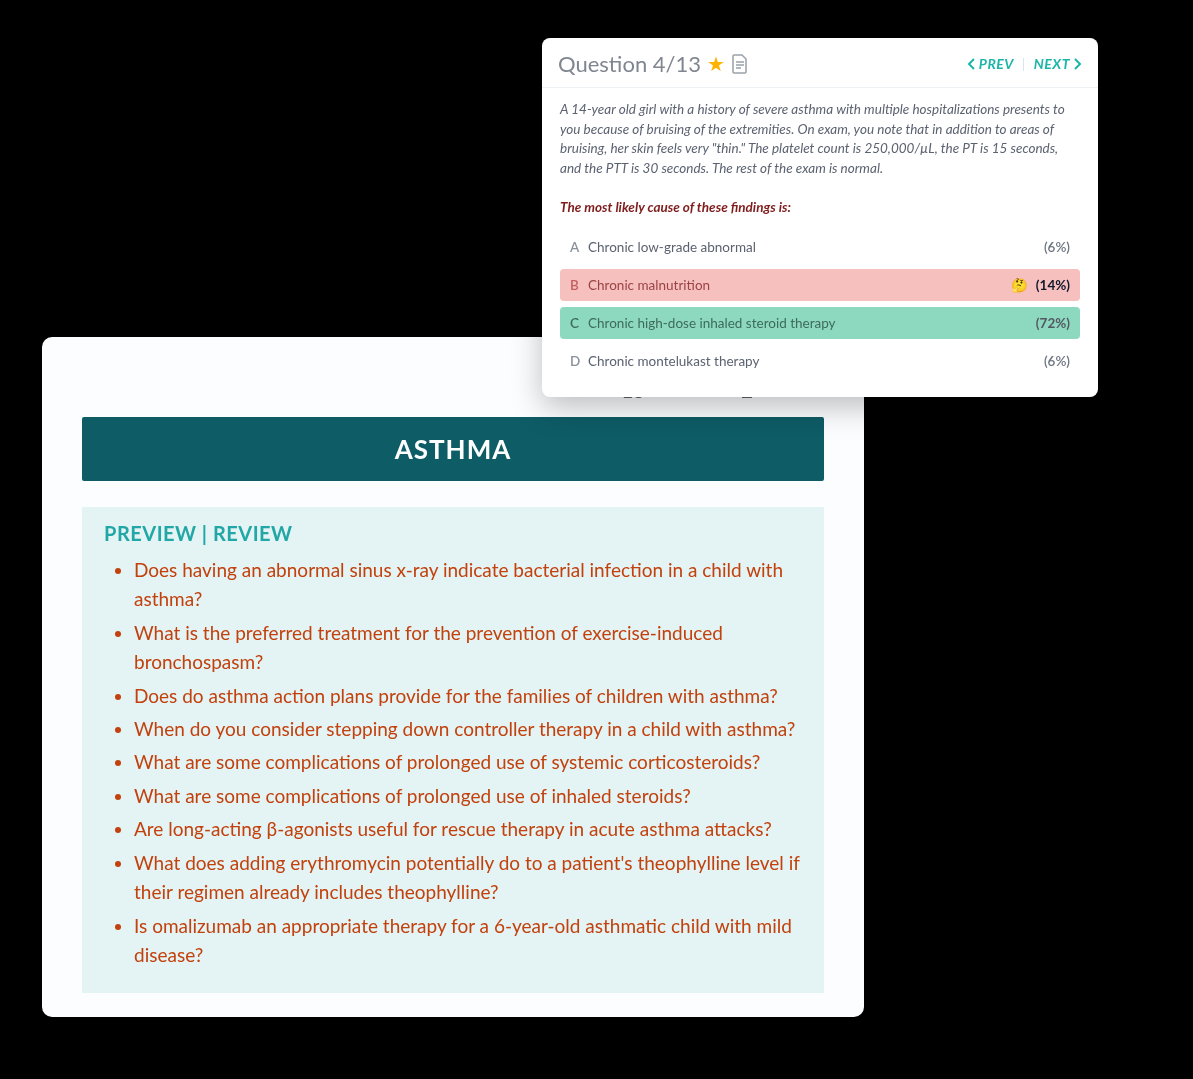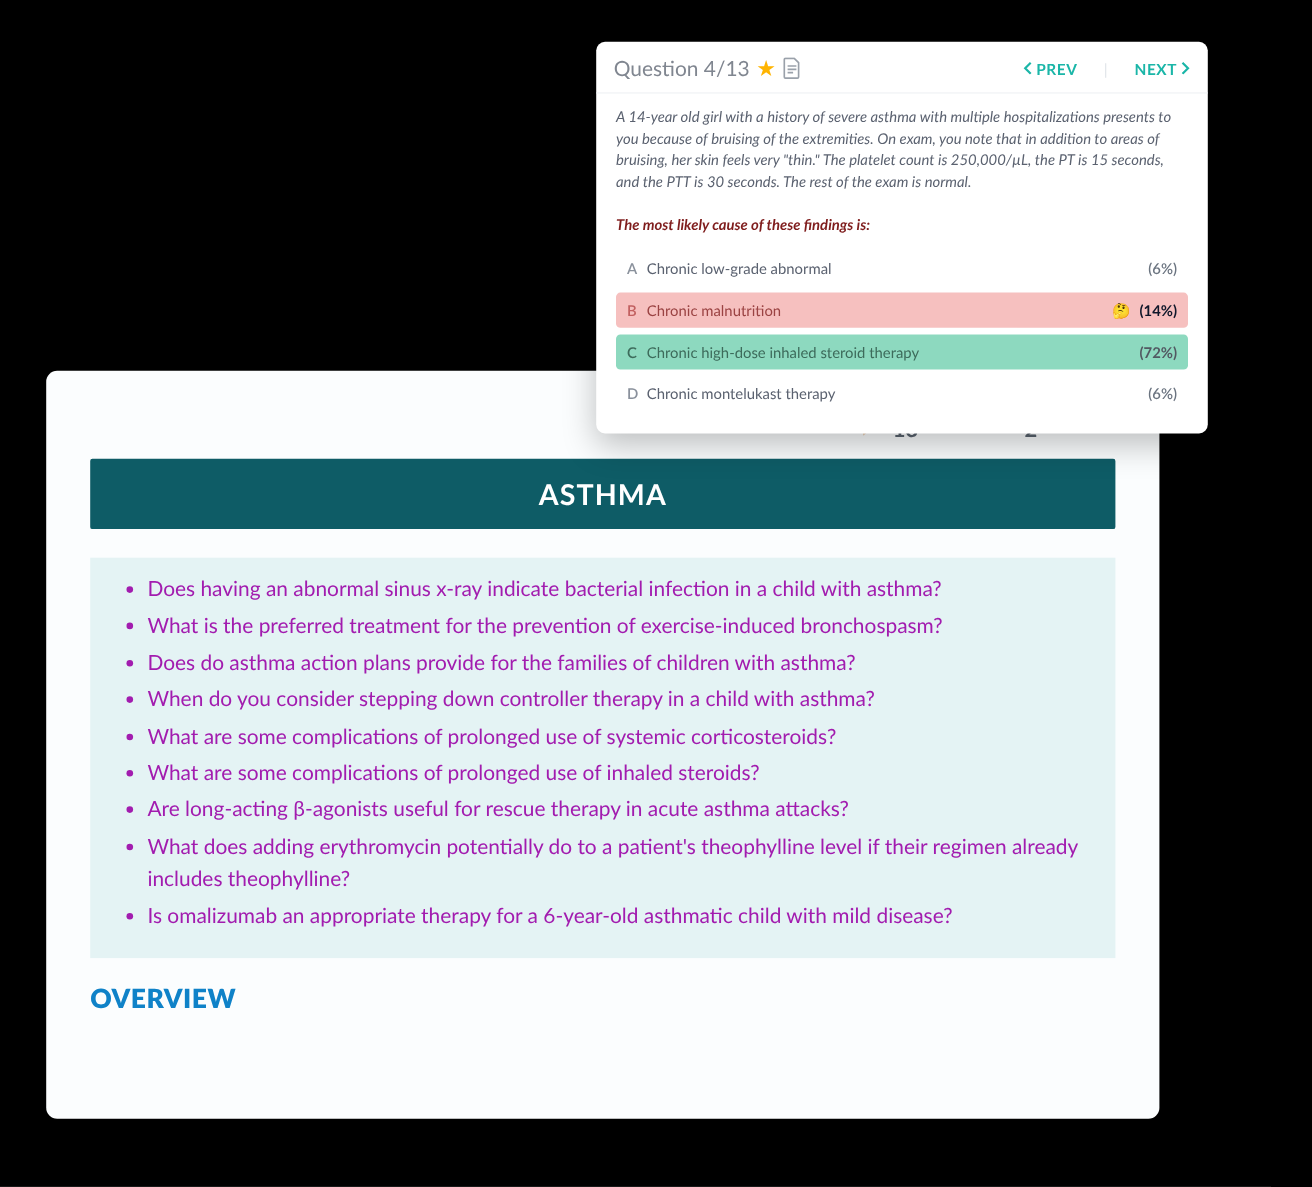--- a/index.html
+++ b/index.html
@@ -3,24 +3,24 @@
 <meta charset="utf-8">
 <style>
   * { margin:0; padding:0; box-sizing:border-box; }
   body { font-family: "Segoe UI", "Lato", -apple-system, Helvetica, Arial, sans-serif; background:#000; width:1193px; height:1079px; position:relative; color:#333; }
   
   .qcard {
     position:absolute; left:542px; top:38px; width:556px; background:#fff;
     border-radius:8px; box-shadow:0 10px 30px rgba(0,0,0,.25); z-index:5;
   }
   .qhead { display:flex; align-items:center; padding:12px 16px 10px 16px; }
-  .qhead .qnum { color:#808690; font-size:19px; font-weight:400; margin-right:6px;}
+  .qhead .qnum { color:#808690; font-size:22px; font-weight:400; margin-right:6px;}
   .qhead .star { color:#ffb400; font-size:20px; margin-right:6px; }
   .qhead .docicon{ color:#9aa1aa; font-size:18px; }
-  .qnav { margin-left:auto; display:flex; align-items:flex-end; gap:24px; font-size:14px; font-weight:700; color:#1bb6a8; letter-spacing:.5px;}
+  .qnav { margin-left:auto; display:flex; align-items:flex-end; gap:8px; font-size:14px; font-weight:700; color:#1bb6a8; letter-spacing:.5px;font-style:italic;}
   .qnav .sep { color:#c7ced6; font-weight:300; }
   .qnav .navbtn{ display:flex; align-items:center; gap:2px; cursor:pointer;}
   .qnav .chev { color:#1bb6a8; }
   .qbody{ border-top:1px solid #eef1f4; padding:12px 18px 14px 18px;}
   .qstem{ font-size:13.5px; color:#5b6270; line-height:1.45;font-style:italic;}
   .qstem b{ color:#7f1d1d; font-weight:700;}
   .answers{ margin-top:14px;}
   .ans{
     display:flex; align-items:center; font-size:13.5px; padding:8px 10px;
     border-radius:4px; margin-bottom:6px; color:#5b6270;
@@ -32,37 +32,37 @@
   .ans.row-plain .pct{margin-left:auto;}
   .ans.row-emoji .emoji{margin-left:auto;}
   .ans.wrong{ background:#f6c0bf; color:#9b4343;}
   .ans.wrong .letter{ color:#c26060;}
   .ans.wrong .pct{ color:#0f172a; font-weight:700;}
   .ans.correct{ background:#8dd9bf; color:#3d6b5b;}
   .ans.correct .letter{ color:#3d6b5b;}
   .ans.correct .pct{ color:#525962; font-weight:700;}
   
   .article{
-    position:absolute; left:42px; top:337px; width:1012px; height:680px;
+    position:absolute; left:42px; top:337px; width:822px; height:680px;
     background:#fbfdfe; border-radius:10px; box-shadow:8px 14px 32px rgba(0,0,0,.25);
     overflow:hidden; z-index:2;
   }
   .tabs{ display:flex; justify-content:flex-end; gap:36px; padding:22px 40px 10px 40px;}
   .tab{ display:flex; align-items:center; gap:10px; cursor:pointer;}
   .tab .ticon{ color:#d6904a; }
   .tab.flash .ticon{ color:#b8c0c8;}
   .tab .tinfo{ display:flex; flex-direction:column; line-height:1.1;}
   .tab .tlabel{ font-size:18px; color:#5a6470;}
   .tab .tcount{ font-size:20px; font-weight:700; color:#5a6470;}
   .hband{ margin:6px 40px 0 40px; background:#0e5c66; color:#fff; text-align:center;
           font-size:26px; font-weight:700; padding:16px 0; border-radius:2px; letter-spacing:1px;}
   .preview{ margin:26px 40px 0 40px; background:#e4f3f4; padding:14px 22px 20px 22px; }
   .preview h3{ color:#22a7a7; font-size:20px; font-weight:700; letter-spacing:.5px; margin-bottom:10px;}
   .preview ul{ list-style:disc; padding-left:30px;}
-  .preview li{ color:#a21caf; font-size:19px; line-height:1.55; margin-bottom:4px;}
+  .preview li{ color:#c2410c; font-size:19px; line-height:1.55; margin-bottom:4px;}
   .ovhead{ margin:22px 40px 0 40px; display:flex; align-items:center;}
   .ovhead h2{ color:#0f82c8; font-size:24px; font-weight:800; letter-spacing:.5px;}
   
   svg{display:block;}
 </style>
 </head>
 <body>
 
 <div class="qcard">
   <div class="qhead">
@@ -150,20 +150,21 @@
       <span class="tinfo">
         <span class="tlabel">Flashcards</span>
         <span class="tcount">2</span>
       </span>
     </div>
   </div>
 
   <div class="hband">ASTHMA</div>
 
   <div class="preview">
+    <h3>PREVIEW | REVIEW</h3>
     <ul>
       <li>Does having an abnormal sinus x-ray indicate bacterial infection in a child with asthma?</li>
       <li>What is the preferred treatment for the prevention of exercise-induced bronchospasm?</li>
       <li>Does do asthma action plans provide for the families of children with asthma?</li>
       <li>When do you consider stepping down controller therapy in a child with asthma?</li>
       <li>What are some complications of prolonged use of systemic corticosteroids?</li>
       <li>What are some complications of prolonged use of inhaled steroids?</li>
       <li>Are long-acting β-agonists useful for rescue therapy in acute asthma attacks?</li>
       <li>What does adding erythromycin potentially do to a patient's theophylline level if their regimen already includes theophylline?</li>
       <li>Is omalizumab an appropriate therapy for a 6-year-old asthmatic child with mild disease?</li>

